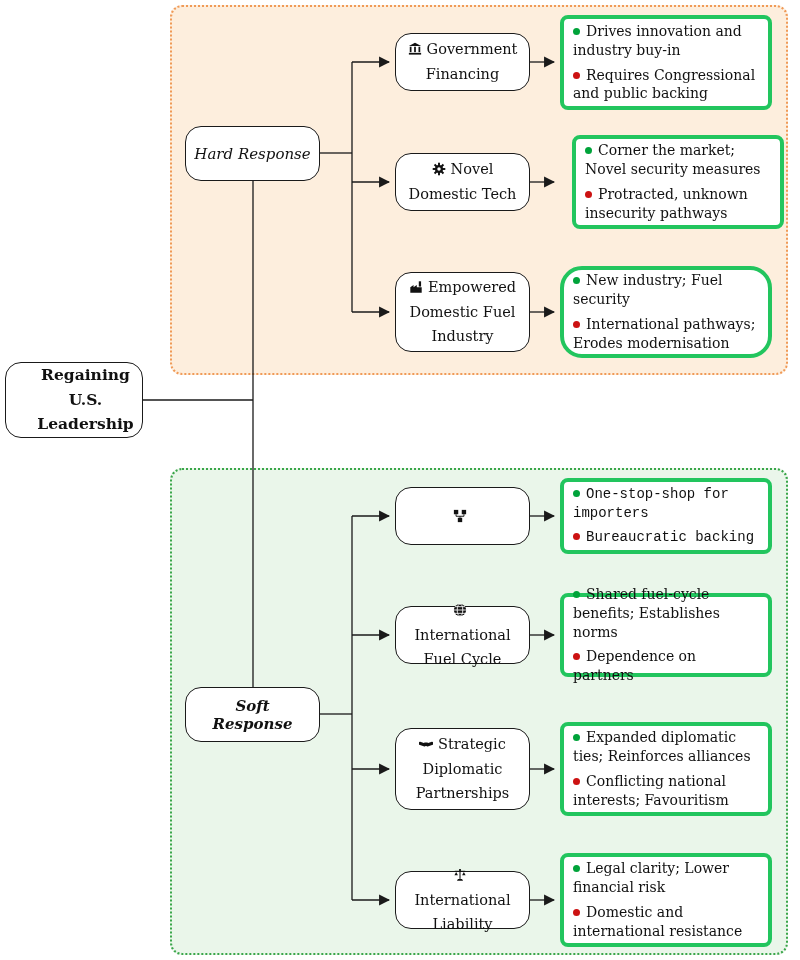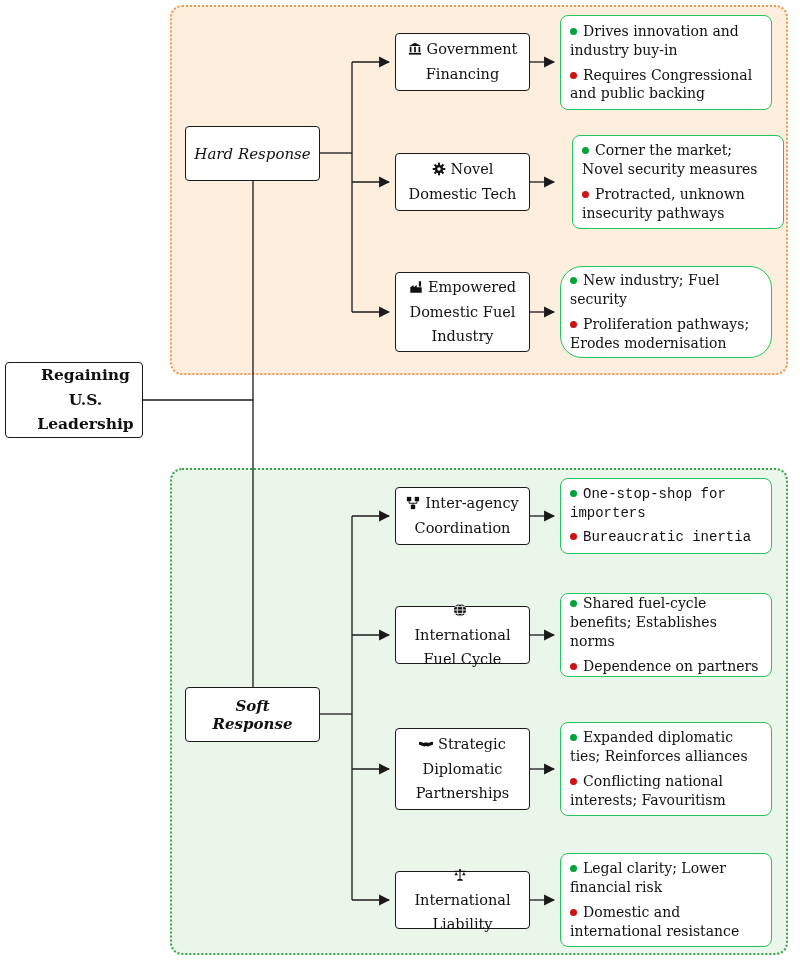--- a/index.html
+++ b/index.html
@@ -4,31 +4,31 @@
 <style>
   html,body{margin:0;padding:0;background:#ffffff;}
   .canvas{
     position:relative;width:800px;height:960px;background:#ffffff;
     font-family:"DejaVu Serif","Liberation Serif",serif;color:#111;
     overflow:hidden;
   }
   .region{position:absolute;border-radius:12px;border:2px dotted;box-sizing:border-box;}
   .connectors{position:absolute;left:0;top:0;pointer-events:none;}
   .node{
-    position:absolute;background:#ffffff;border:1px solid #1a1a1a;border-radius:4px;
+    position:absolute;background:#ffffff;border:1px solid #1a1a1a;border-radius:16px;
     box-sizing:border-box;display:flex;align-items:center;justify-content:center;
     text-align:center;
   }
   .root-node{font-weight:bold;font-size:15.5px;line-height:1.6;padding:4px 14px;}
   .branch-node{font-style:italic;font-size:15px;padding:4px 8px;}
   .mid-node{font-size:14.5px;line-height:1.7;padding:4px 10px;}
   .icon{display:inline-block;vertical-align:-2px;margin-right:5px;line-height:0;}
   .icon svg{width:14px;height:14px;}
   .pcbox{
-    position:absolute;background:#ffffff;border:1px solid #22c55e;border-radius:8px;
+    position:absolute;background:#ffffff;border:4px solid #22c55e;border-radius:8px;
     box-sizing:border-box;padding:7px 9px;font-size:14px;line-height:1.35;
     display:flex;flex-direction:column;gap:6px;justify-content:center;text-align:left;
   }
   .dot{display:inline-block;width:7px;height:7px;border-radius:50%;margin-right:6px;vertical-align:1px;}
 </style>
 </head>
 <body>
 
 <div class="canvas">
 
@@ -116,21 +116,21 @@
 
   <div class="node mid-node" style="left:395px;top:487px;width:135px;height:58px;">
     <span>
       <span class="icon"><svg viewBox="0 0 16 16">
             <g fill="#111">
               <rect x="1" y="1" width="5" height="5"></rect>
               <rect x="10" y="1" width="5" height="5"></rect>
               <rect x="5.5" y="10" width="5" height="5"></rect>
             </g>
             <path d="M3.5 6 V8.3 H12.5 V6 M8 8.3 V10" stroke="#111" fill="none" stroke-width="1.1"></path>
-          </svg></span><span>Inter-agency Coordination</span>
+          </svg></span>
     </span>
   </div>
   <div class="node mid-node" style="left:395px;top:606px;width:135px;height:58px;">
     <span>
       <span class="icon"><svg viewBox="0 0 16 16">
             <circle cx="8" cy="8" r="7" fill="#111"></circle>
             <g stroke="#fff" stroke-width="1" fill="none">
               <ellipse cx="8" cy="8" rx="3.2" ry="7"></ellipse>
               <path d="M1 8 H15 M2.2 4.2 H13.8 M2.2 11.8 H13.8"></path>
             </g>
@@ -162,26 +162,26 @@
   <div class="pcbox" style="left:560px;top:15px;width:212px;height:95px;">
     <div><span class="dot" style="background-color: rgb(0, 163, 58);"></span><span>Drives innovation and industry buy-in</span></div>
     <div><span class="dot" style="background-color: rgb(204, 18, 18);"></span><span>Requires Congressional and public backing</span></div>
   </div>
   <div class="pcbox" style="left:560px;top:135px;width:212px;height:94px;margin-left:12px;">
     <div><span class="dot" style="background-color: rgb(0, 163, 58);"></span><span>Corner the market; Novel security measures</span></div>
     <div><span class="dot" style="background-color: rgb(204, 18, 18);"></span><span>Protracted, unknown insecurity pathways</span></div>
   </div>
   <div class="pcbox" style="left:560px;top:266px;width:212px;height:92px;border-radius:22px;">
     <div><span class="dot" style="background-color: rgb(0, 163, 58);"></span><span>New industry; Fuel security</span></div>
-    <div><span class="dot" style="background-color: rgb(204, 18, 18);"></span><span>Proliferation pathways; Erodes modernisation</span></div>
+    <div><span class="dot" style="background-color: rgb(204, 18, 18);"></span><span>International pathways; Erodes modernisation</span></div>
   </div>
 
   <div class="pcbox" style="left:560px;top:478px;width:212px;height:76px;font-family:Liberation Mono, monospace;">
     <div><span class="dot" style="background-color: rgb(0, 163, 58);"></span><span>One-stop-shop for importers</span></div>
-    <div><span class="dot" style="background-color: rgb(204, 18, 18);"></span><span>Bureaucratic inertia</span></div>
+    <div><span class="dot" style="background-color: rgb(204, 18, 18);"></span><span>Bureaucratic backing</span></div>
   </div>
   <div class="pcbox" style="left:560px;top:593px;width:212px;height:84px;">
     <div><span class="dot" style="background-color: rgb(0, 163, 58);"></span><span>Shared fuel-cycle benefits; Establishes norms</span></div>
     <div><span class="dot" style="background-color: rgb(204, 18, 18);"></span><span>Dependence on partners</span></div>
   </div>
   <div class="pcbox" style="left:560px;top:722px;width:212px;height:94px;">
     <div><span class="dot" style="background-color: rgb(0, 163, 58);"></span><span>Expanded diplomatic ties; Reinforces alliances</span></div>
     <div><span class="dot" style="background-color: rgb(204, 18, 18);"></span><span>Conflicting national interests; Favouritism</span></div>
   </div>
   <div class="pcbox" style="left:560px;top:853px;width:212px;height:94px;">

